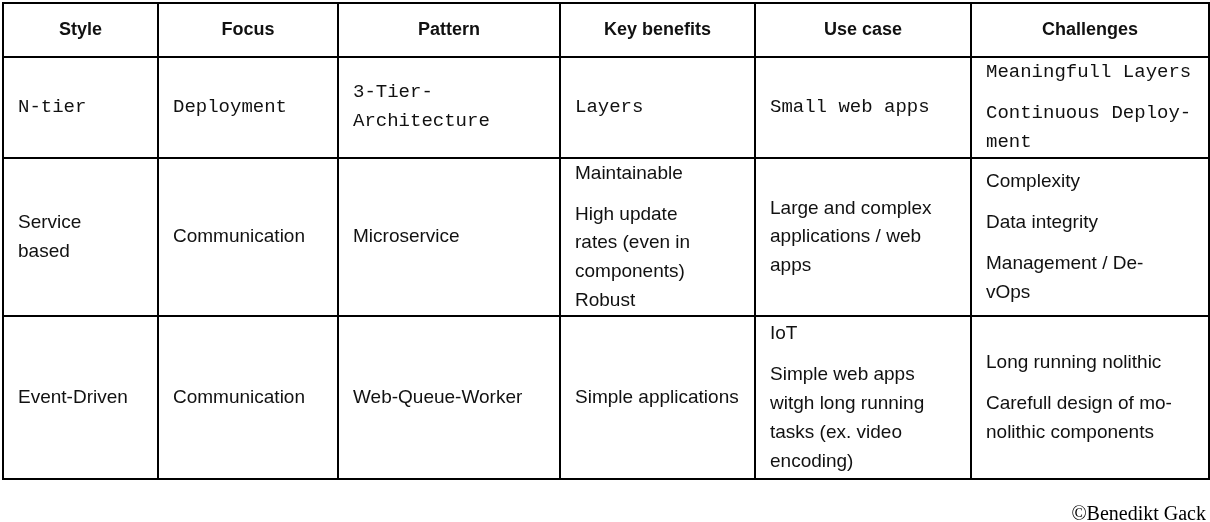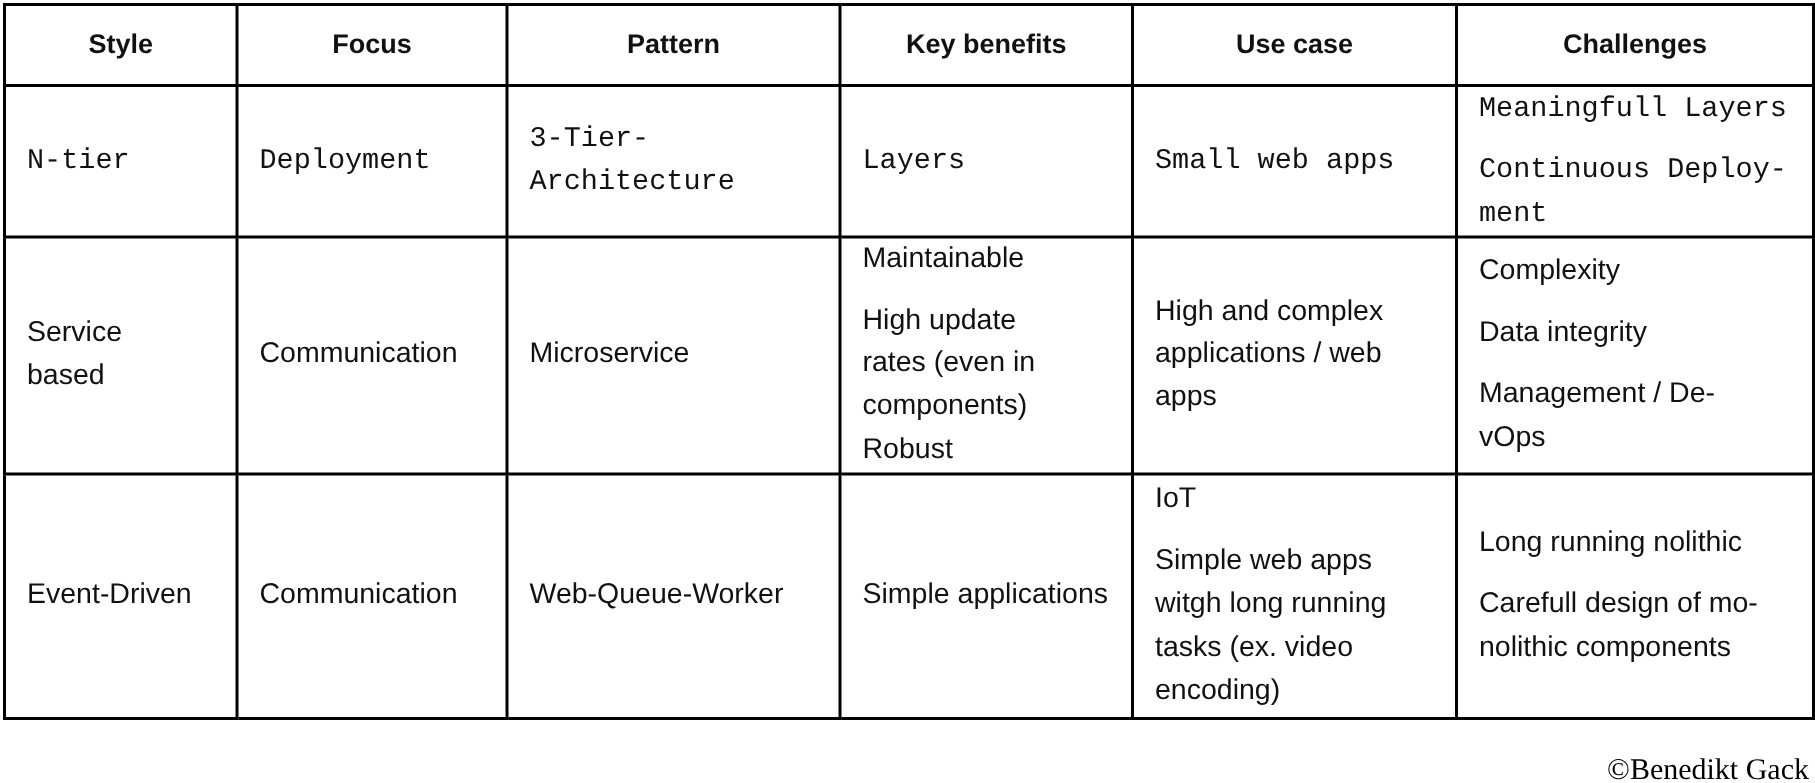--- a/index.html
+++ b/index.html
@@ -160,21 +160,21 @@
           <span class="cell-lines">
             <span class="line">Maintainable</span>
             <span class="line gap">High update</span>
             <span class="line">rates (even in</span>
             <span class="line">components)</span>
             <span class="line">Robust</span>
           </span>
         </td>
         <td>
           <span class="cell-lines">
-            <span class="line">High and complex</span>
+            <span class="line">Large and complex</span>
             <span class="line">applications / web</span>
             <span class="line">apps</span>
           </span>
         </td>
         <td>
           <span class="cell-lines">
             <span class="line">Complexity</span>
             <span class="line gap">Data integrity</span>
             <span class="line gap">Management / De-</span>
             <span class="line">vOps</span>

